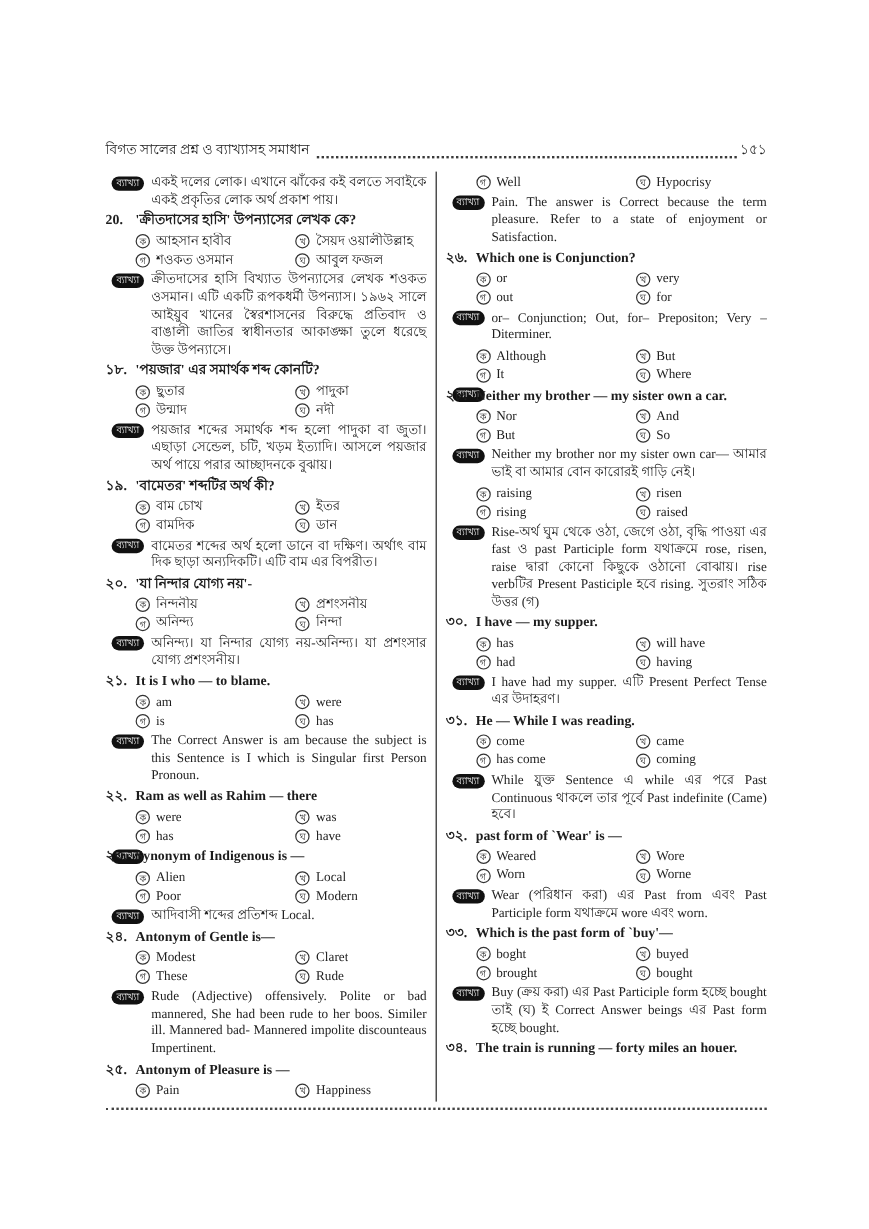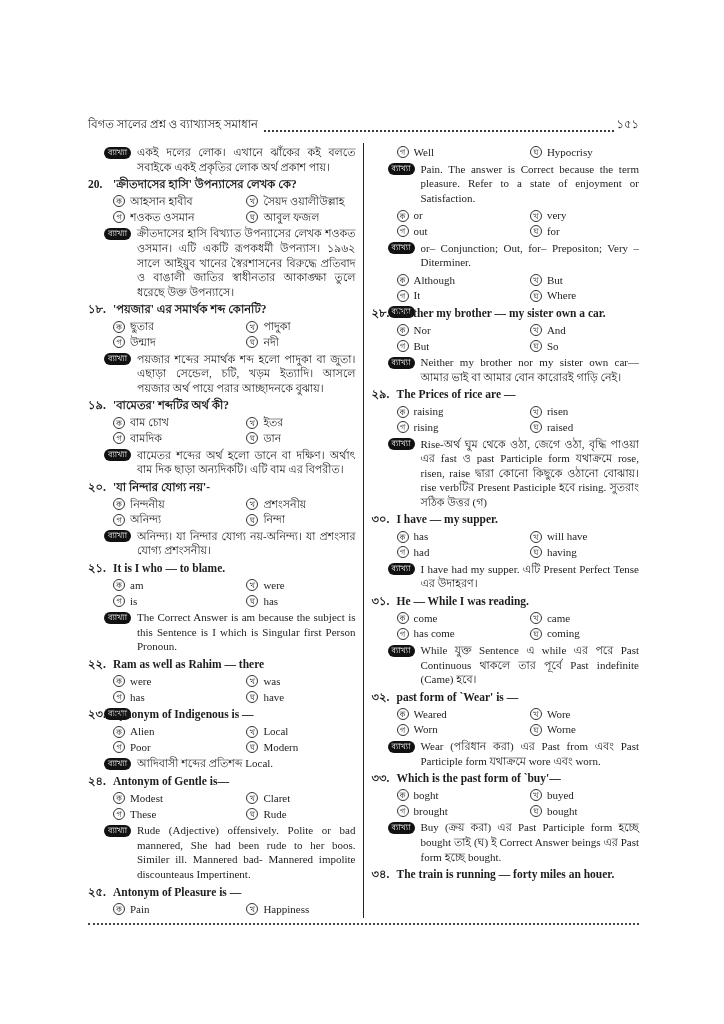--- a/index.html
+++ b/index.html
@@ -27,21 +27,21 @@
 
   .options { padding-left:25px; display:grid; grid-template-columns:55% 45%; row-gap:1px; margin:2px 0 1px 0; }
   .option { display:flex; align-items:center; gap:5px; min-height:14px; }
   .marker {
     flex:0 0 auto; width:12px; height:12px; border:1px solid #333; border-radius:50%;
     font-size:8px; line-height:12px; text-align:center; box-sizing:border-box;
     font-family:"Liberation Sans", sans-serif;
   }
   .option-label { white-space:nowrap; overflow:hidden; }
 
-  .expl { position:relative; padding-left:33px; text-align:justify; margin:2px 0 3px 16px; }
+  .expl { position:relative; padding-left:33px; text-align:justify; margin:2px 0 3px 5px; }
   .badge {
     position:absolute; left:0; top:1.5px;
     background:#111; color:#fff; font-size:8px; line-height:10px;
     padding:1px 4px; border-radius:6px; font-family:"Liberation Sans", sans-serif;
   }
 
   .bottom-rule { border-top:2.5px dotted #454545; margin-top:5px; height:0; }
 </style>
 </head>
 <body>
@@ -251,20 +251,21 @@
             <span class="marker">গ</span>
             <span class="option-label">Well</span>
           </div>
           <div class="option">
             <span class="marker">ঘ</span>
             <span class="option-label">Hypocrisy</span>
           </div>
         </div>
         <div class="expl"><span class="badge">ব্যাখ্যা</span><span>Pain. The answer is Correct because the term pleasure. Refer to a state of enjoyment or Satisfaction.</span></div>
         <div class="q-block">
+          <div class="q-head"><span class="q-num">২৬.</span><span>Which one is Conjunction?</span></div>
           <div class="options">
             <div class="option">
               <span class="marker">ক</span>
               <span class="option-label">or</span>
             </div>
             <div class="option">
               <span class="marker">খ</span>
               <span class="option-label">very</span>
             </div>
             <div class="option">
@@ -315,21 +316,20 @@
               <span class="option-label">But</span>
             </div>
             <div class="option">
               <span class="marker">ঘ</span>
               <span class="option-label">So</span>
             </div>
           </div>
         </div>
         <div class="expl"><span class="badge">ব্যাখ্যা</span><span>Neither my brother nor my sister own car— আমার ভাই বা আমার বোন কারোরই গাড়ি নেই।</span></div>
         <div class="q-block">
-          <div class="q-head"><span class="q-num">২৯.</span><span>The Prices of rice are —</span></div>
           <div class="options">
             <div class="option">
               <span class="marker">ক</span>
               <span class="option-label">raising</span>
             </div>
             <div class="option">
               <span class="marker">খ</span>
               <span class="option-label">risen</span>
             </div>
             <div class="option">

